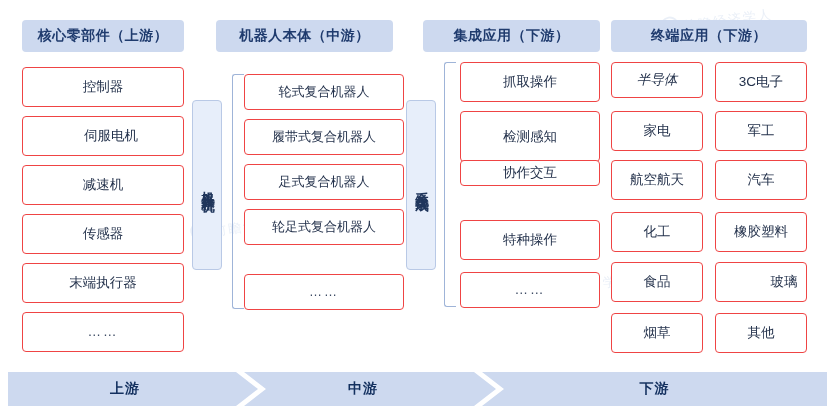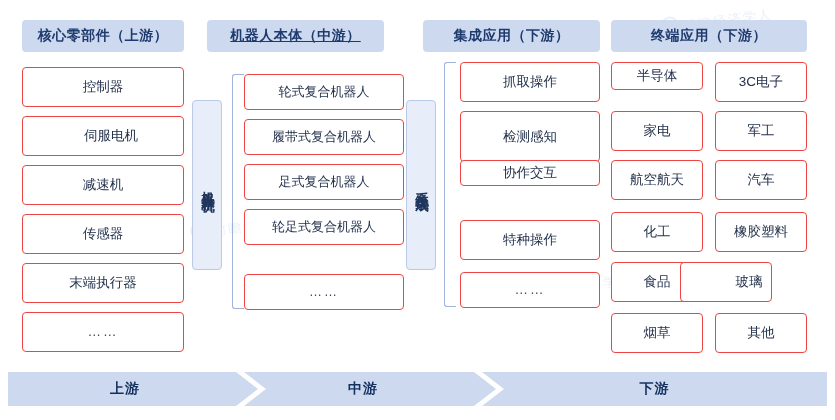--- a/index.html
+++ b/index.html
@@ -146,21 +146,21 @@
 <body>
 
 <div id="stage">
 
   <div class="wm" style="left:30px; top:70px;"><span class="dot"></span><span>前瞻经济学人</span></div>
   <div class="wm" style="left:190px; top:215px;"><span class="dot"></span><span>前瞻经济学人</span></div>
   <div class="wm" style="left:520px; top:275px;"><span class="dot"></span><span>前瞻经济学人</span></div>
   <div class="wm" style="left:660px; top:10px;"><span class="dot"></span><span>前瞻经济学人</span></div>
 
   <div class="col-header" style="left:22px;  top:20px; width:162px;">核心零部件（上游）</div>
-  <div class="col-header" style="left:207px; top:20px; width:177px;text-decoration:underline;">机器人本体（中游）</div>
+  <div class="col-header" style="left:216px; top:20px; width:177px;">机器人本体（中游）</div>
   <div class="col-header" style="left:423px; top:20px; width:177px;">集成应用（下游）</div>
   <div class="col-header" style="left:611px; top:20px; width:196px;">终端应用（下游）</div>
 
   <div class="box" style="left:22px; top:67px;  width:162px; height:40px;">控制器</div>
   <div class="box" style="left:22px; top:116px; width:162px; height:40px;padding-left:16px;">伺服电机</div>
   <div class="box" style="left:22px; top:165px; width:162px; height:40px;">减速机</div>
   <div class="box" style="left:22px; top:214px; width:162px; height:40px;">传感器</div>
   <div class="box" style="left:22px; top:263px; width:162px; height:40px;">末端执行器</div>
   <div class="box dots" style="left:22px; top:312px; width:162px; height:40px;">……</div>
 
@@ -175,32 +175,32 @@
 
   <div class="vbox" style="left:406px; top:100px; width:30px; height:170px;">系统集成</div>
   <div class="bracket" style="left:444px; top:62px; width:12px; height:245px;"></div>
 
   <div class="box" style="left:460px; top:62px;  width:140px; height:40px;">抓取操作</div>
   <div class="box" style="left:460px; top:111px; width:140px; height:51px;">检测感知</div>
   <div class="box" style="left:460px; top:160px; width:140px; height:26px;">协作交互</div>
   <div class="box" style="left:460px; top:220px; width:140px; height:40px;">特种操作</div>
   <div class="box dots" style="left:460px; top:272px; width:140px; height:36px;">……</div>
 
-  <div class="box" style="left:611px; top:62px;  width:92px; height:28px;">半导体</div>
+  <div class="box" style="left:611px; top:62px;  width:92px; height:36px;font-style:italic;">半导体</div>
   <div class="box" style="left:611px; top:111px; width:92px; height:40px;">家电</div>
   <div class="box" style="left:611px; top:160px; width:92px; height:40px;">航空航天</div>
   <div class="box" style="left:611px; top:212px; width:92px; height:40px;">化工</div>
   <div class="box" style="left:611px; top:262px; width:92px; height:40px;">食品</div>
   <div class="box" style="left:611px; top:313px; width:92px; height:40px;">烟草</div>
 
   <div class="box" style="left:715px; top:62px;  width:92px; height:40px;">3C电子</div>
   <div class="box" style="left:715px; top:111px; width:92px; height:40px;">军工</div>
   <div class="box" style="left:715px; top:160px; width:92px; height:40px;">汽车</div>
   <div class="box" style="left:715px; top:212px; width:92px; height:40px;text-align:center;">橡胶塑料</div>
-  <div class="box" style="left:680px; top:262px; width:92px; height:40px;padding-left:46px;">玻璃</div>
+  <div class="box" style="left:715px; top:262px; width:92px; height:40px;padding-left:46px;">玻璃</div>
   <div class="box" style="left:715px; top:313px; width:92px; height:40px;">其他</div>
 
   <div class="flow">
     <div class="chev c1">上游</div>
     <div class="chev c3">下游</div>
     <div class="chev c2">中游</div>
   </div>
 
 </div>
 

